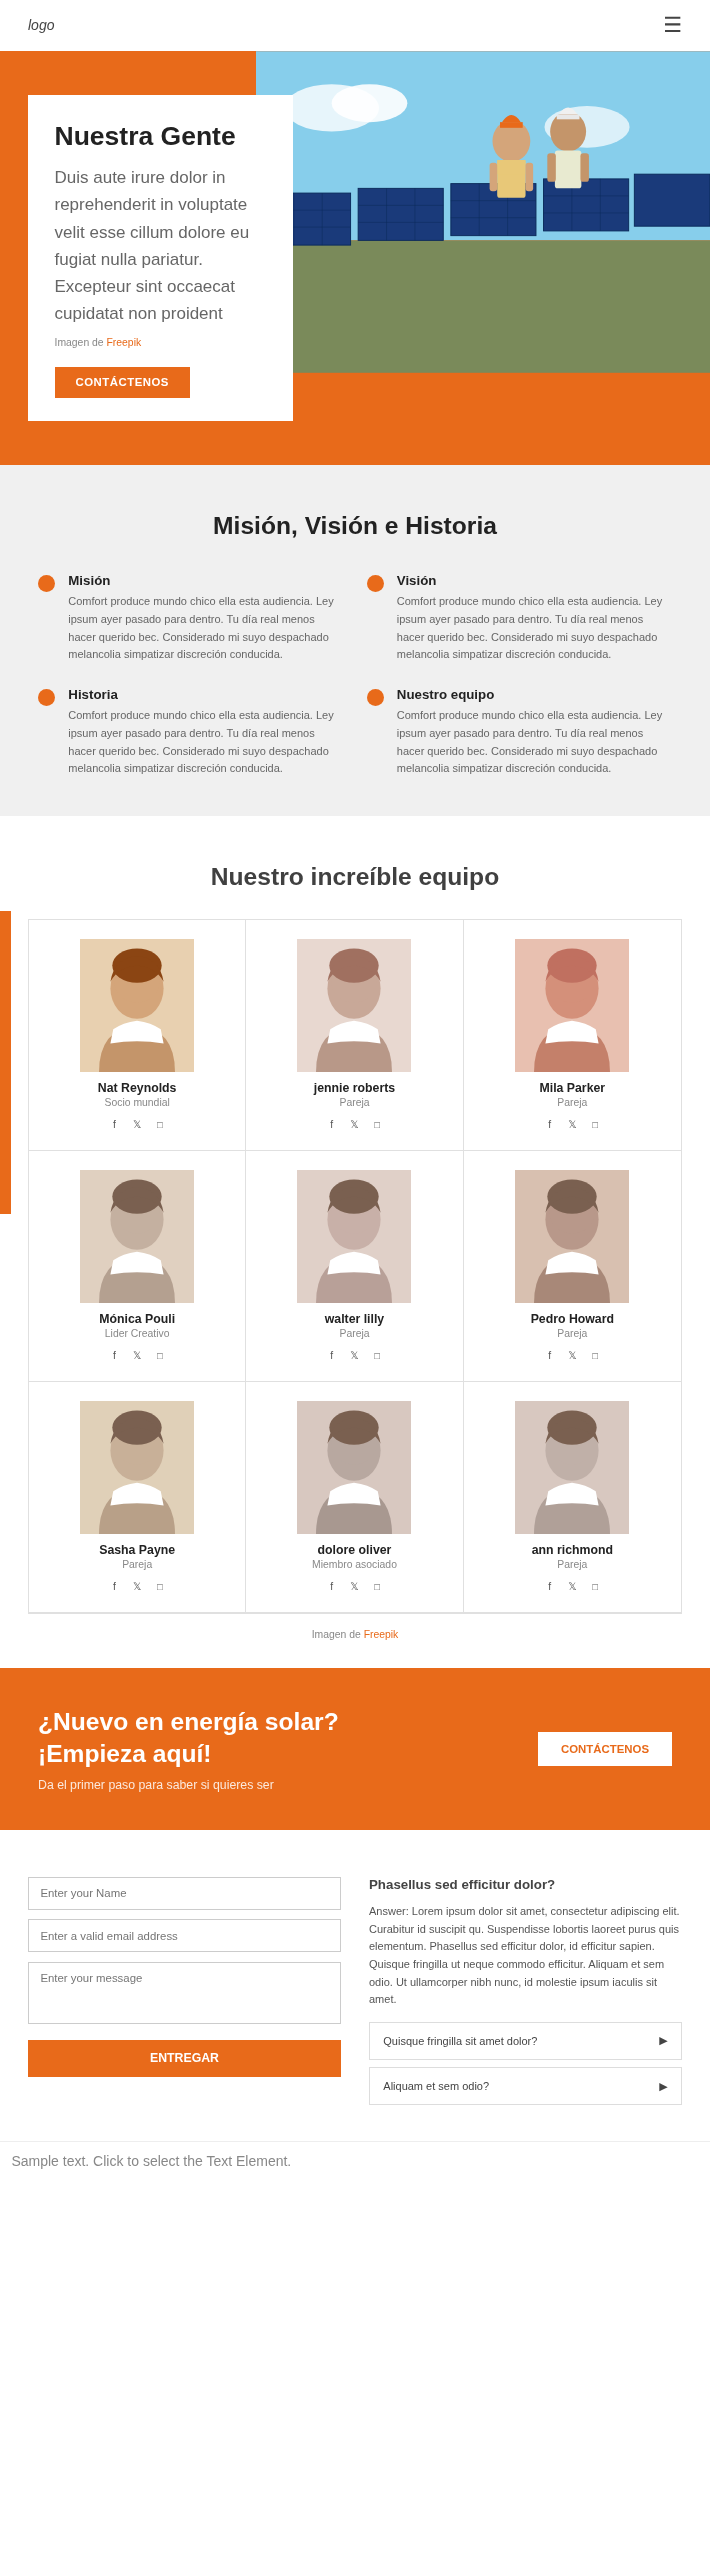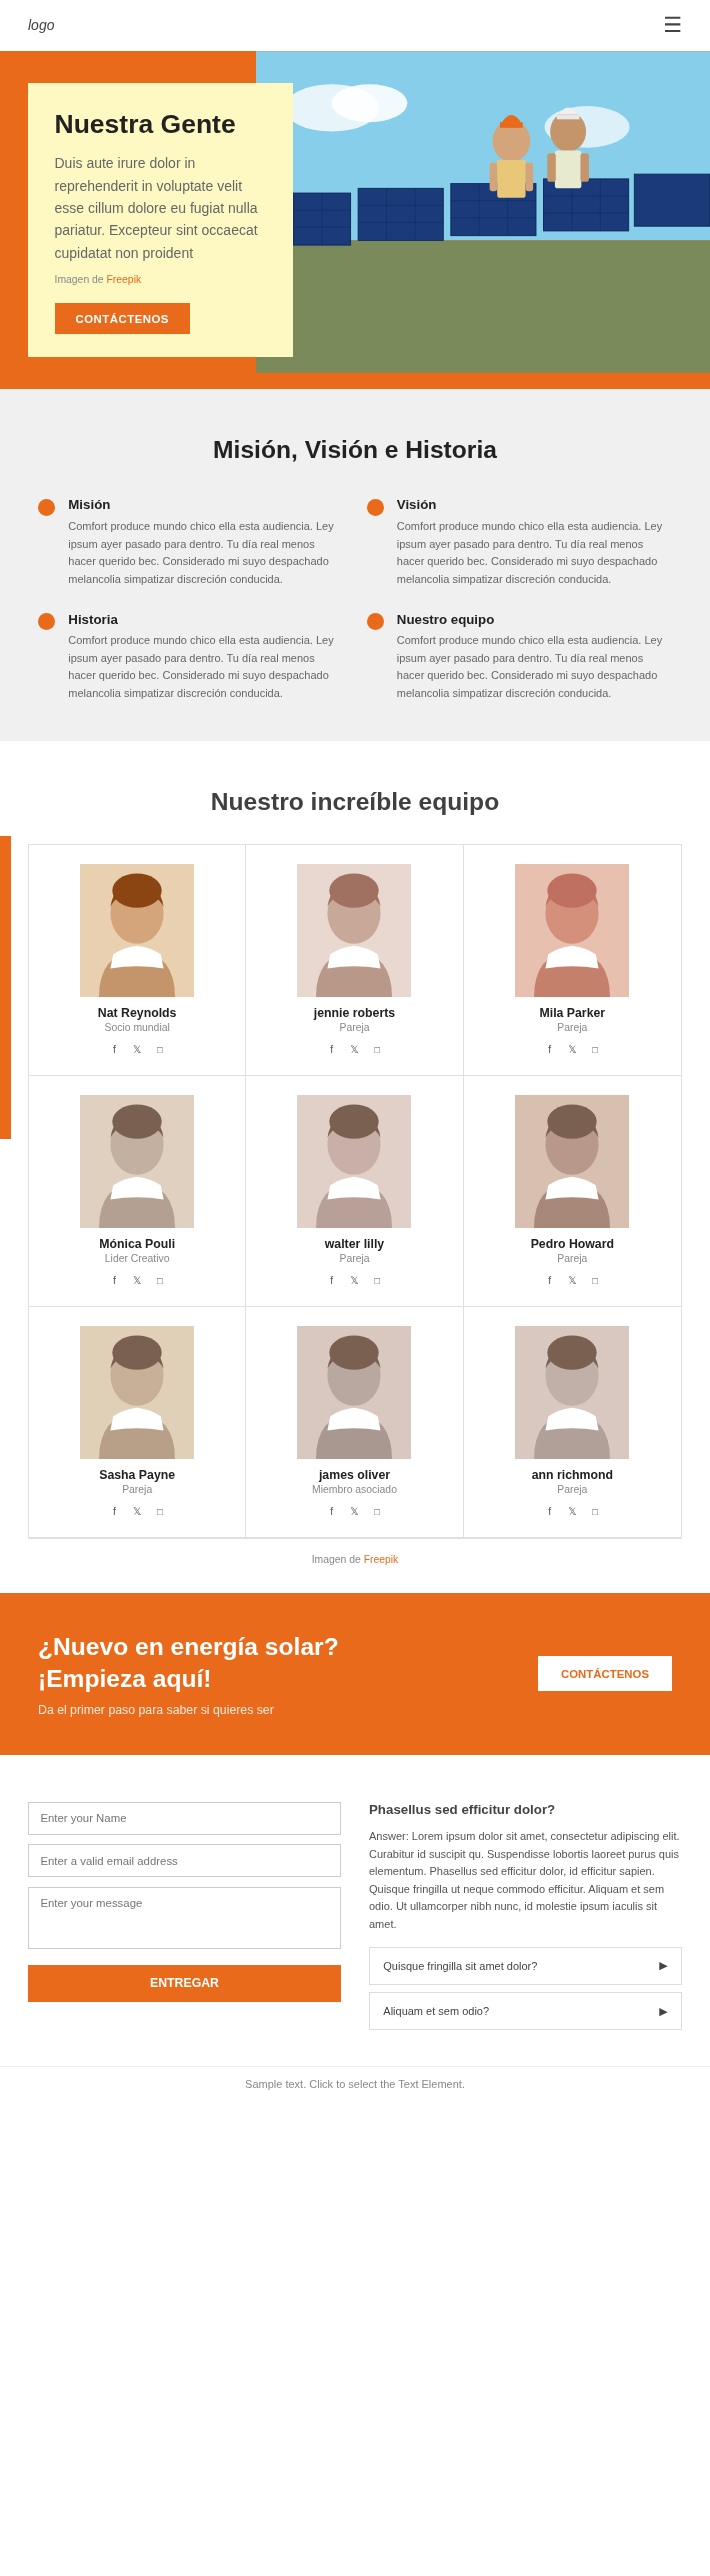--- a/index.html
+++ b/index.html
@@ -14,26 +14,26 @@
     .hamburger { font-size: 21px; color: #444; cursor: pointer; }
 
     
     .hero {
       position: relative; background: #e86a1a; min-height: 322px;
       display: flex; align-items: flex-end;
     }
 
     .hero-card {
       position: relative; z-index: 2;
-      background: #fef9c3; margin: 32px 28px;
+      background: #ffffff; margin: 44px 28px;
       padding: 26.5px 26.5px 23px;
       max-width: 265px; min-height: 246px;
     }
     .hero-card h1 { font-size: 26.5px; font-weight: 700; color: #222; margin-bottom: 11.4px; line-height: 1.2; }
-    .hero-card p { font-size: 14px; color: #666; line-height: 1.6; margin-bottom: 7.6px; }
+    .hero-card p { font-size: 17px; color: #666; line-height: 1.6; margin-bottom: 7.6px; }
     .hero-card .image-credit { font-size: 10.4px; color: #888; margin-bottom: 15px; }
     .hero-card .image-credit a { color: #e86a1a; text-decoration: none; }
     .btn-orange {
       background: #e86a1a; color: #fff; border: none;
       padding: 9.5px 21px; font-size: 11.4px; font-weight: 600;
       cursor: pointer; text-transform: uppercase; letter-spacing: 0.5px;
     }
 
     
     .mission-section {
@@ -151,22 +151,22 @@
     .faq-item {
       display: flex; justify-content: space-between; align-items: center;
       border: 0.9px solid #ddd; padding: 11.4px 13.3px;
       margin-bottom: 7.6px; cursor: pointer;
     }
     .faq-item span { font-size: 11px; color: #444; font-weight: 500; }
     .faq-arrow { font-size: 13.3px; color: #444; }
 
     
     .footer {
-      text-align: center; padding: 11.4px;
-      font-size: 11px; color: #888;
+      padding: 11.4px;
+      font-size: 14px; color: #888;
       border-top: 0.9px solid #eee;
     }
 
     
     .team-section-wrapper {
       position: relative;
     }
     .orange-bar-left {
       position: absolute; left: 0; top: 95px; width: 11.4px; height: 303px;
       background: #e86a1a; z-index: 1;
@@ -458,21 +458,21 @@
           <ellipse cx="60" cy="52" rx="28" ry="32" fill="#b8a8a0"></ellipse>
           <ellipse cx="60" cy="45" rx="24" ry="22" fill="#b8a8a0"></ellipse>
 
           <ellipse cx="60" cy="28" rx="26" ry="18" fill="#7a6050"></ellipse>
           <path d="M32 45 Q36 20 60 18 Q84 20 88 45 Q80 30 60 28 Q40 30 32 45 Z" fill="#7a6050"></path>
 
           <path d="M20 140 Q20 95 60 90 Q100 95 100 140 Z" fill="#a89890"></path>
           <path d="M35 95 Q45 88 60 86 Q75 88 85 95 L88 110 Q60 105 32 110 Z" fill="white"></path>
         </svg>
       </div>
-      <div class="team-name">james oliver</div>
+      <div class="team-name">dolore oliver</div>
       <div class="team-role">Miembro asociado</div>
       <div class="team-social">
         <span class="social-icon">f</span>
         <span class="social-icon">𝕏</span>
         <span class="social-icon" style="font-size:9.5px">□</span>
       </div>
     </div>
         <div class="team-member">
       <div class="team-photo photo-m9">
         <svg width="114" height="133" viewBox="0 0 120 140" xmlns="http://www.w3.org/2000/svg">

